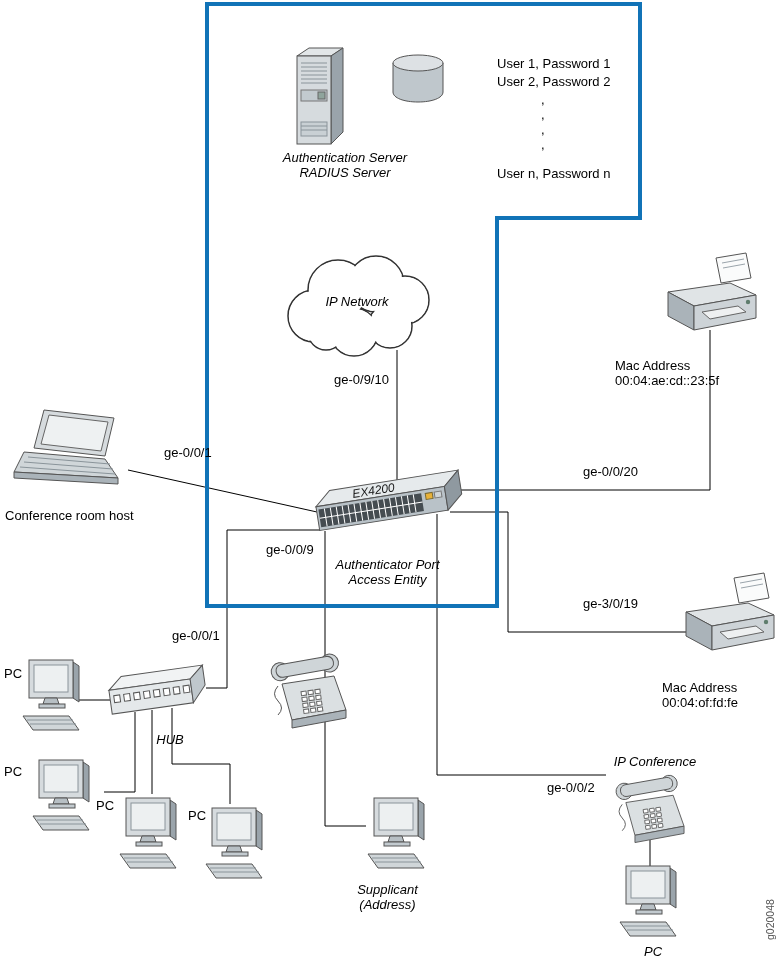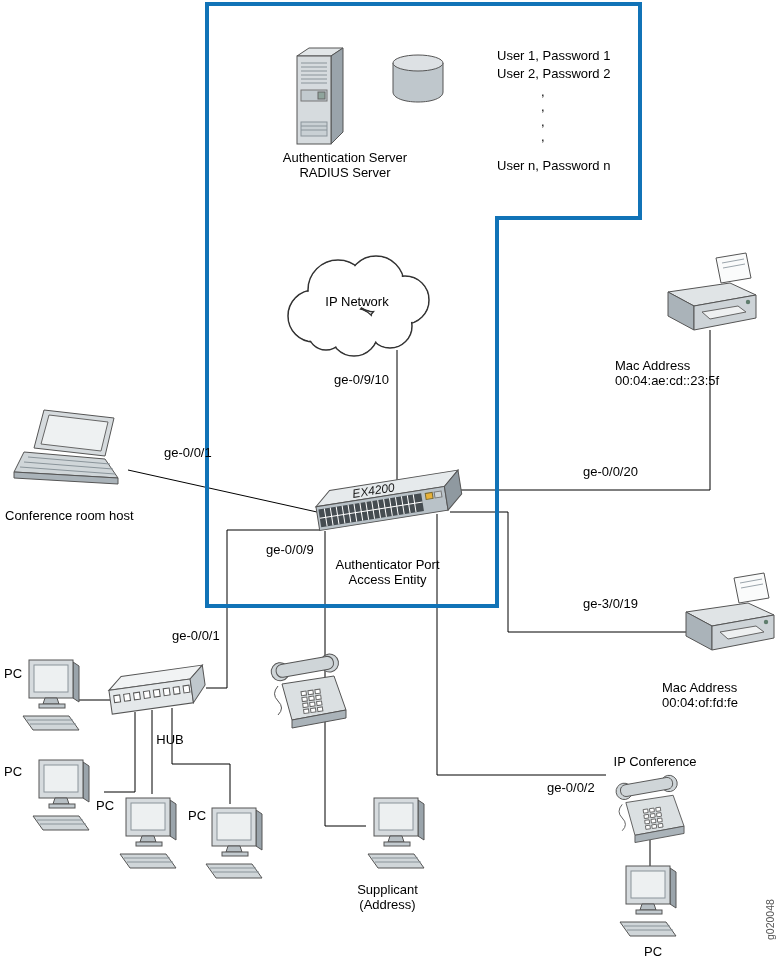--- a/index.html
+++ b/index.html
@@ -1,19 +1,19 @@
 <!DOCTYPE html>
 <html><head>
 <meta charset="utf-8">
 <style>
   html,body{margin:0;padding:0;background:#fff;}
   .canvas{position:relative;width:781px;height:964px;background:#ffffff;
           font-family:"Liberation Sans",sans-serif;color:#000;overflow:hidden;}
   .lbl{position:absolute;font-size:13px;line-height:15px;white-space:nowrap;}
-  .center{text-align:center;}
+  .center{text-align:center;font-style:italic;}
   .icon{position:absolute;}
   svg text{font-family:"Liberation Sans",sans-serif;}
   .cred-line{height:18px;}
   .cred-comma{height:15px;margin-left:44px;}
   .figid{position:absolute;left:764px;top:940px;font-size:10.5px;color:#555;
          transform:rotate(-90deg);transform-origin:left top;white-space:nowrap;}
 </style>
 </head>
 <body>
 
@@ -51,21 +51,21 @@
   <svg class="icon" style="left:385px;top:50px" width="65" height="58" viewBox="0 0 65 58">
     <path d="M8,13 L8,42 C8,48 19,52 33,52 C47,52 58,48 58,42 L58,13" fill="#bfc7cc" stroke="#555"></path>
     <ellipse cx="33" cy="13" rx="25" ry="8" fill="#dde1e4" stroke="#555"></ellipse>
   </svg>
 
   <div class="lbl center" style="left:235px;top:150px;width:220px">
     <div>Authentication Server</div>
     <div>RADIUS Server</div>
   </div>
 
-  <div class="lbl" style="left:497px;top:48px">
+  <div class="lbl" style="left:497px;top:56px">
     <div class="cred-line">User 1,  Password 1</div>
     <div class="cred-line">User 2,  Password 2</div>
     <div class="cred-comma">,</div>
     <div class="cred-comma">,</div>
     <div class="cred-comma">,</div>
     <div class="cred-comma">,</div>
     <div class="cred-line" style="margin-top:14px">User n,  Password n</div>
   </div>
 
   <svg class="icon" style="left:272px;top:238px" width="170" height="125" viewBox="0 0 170 125">

